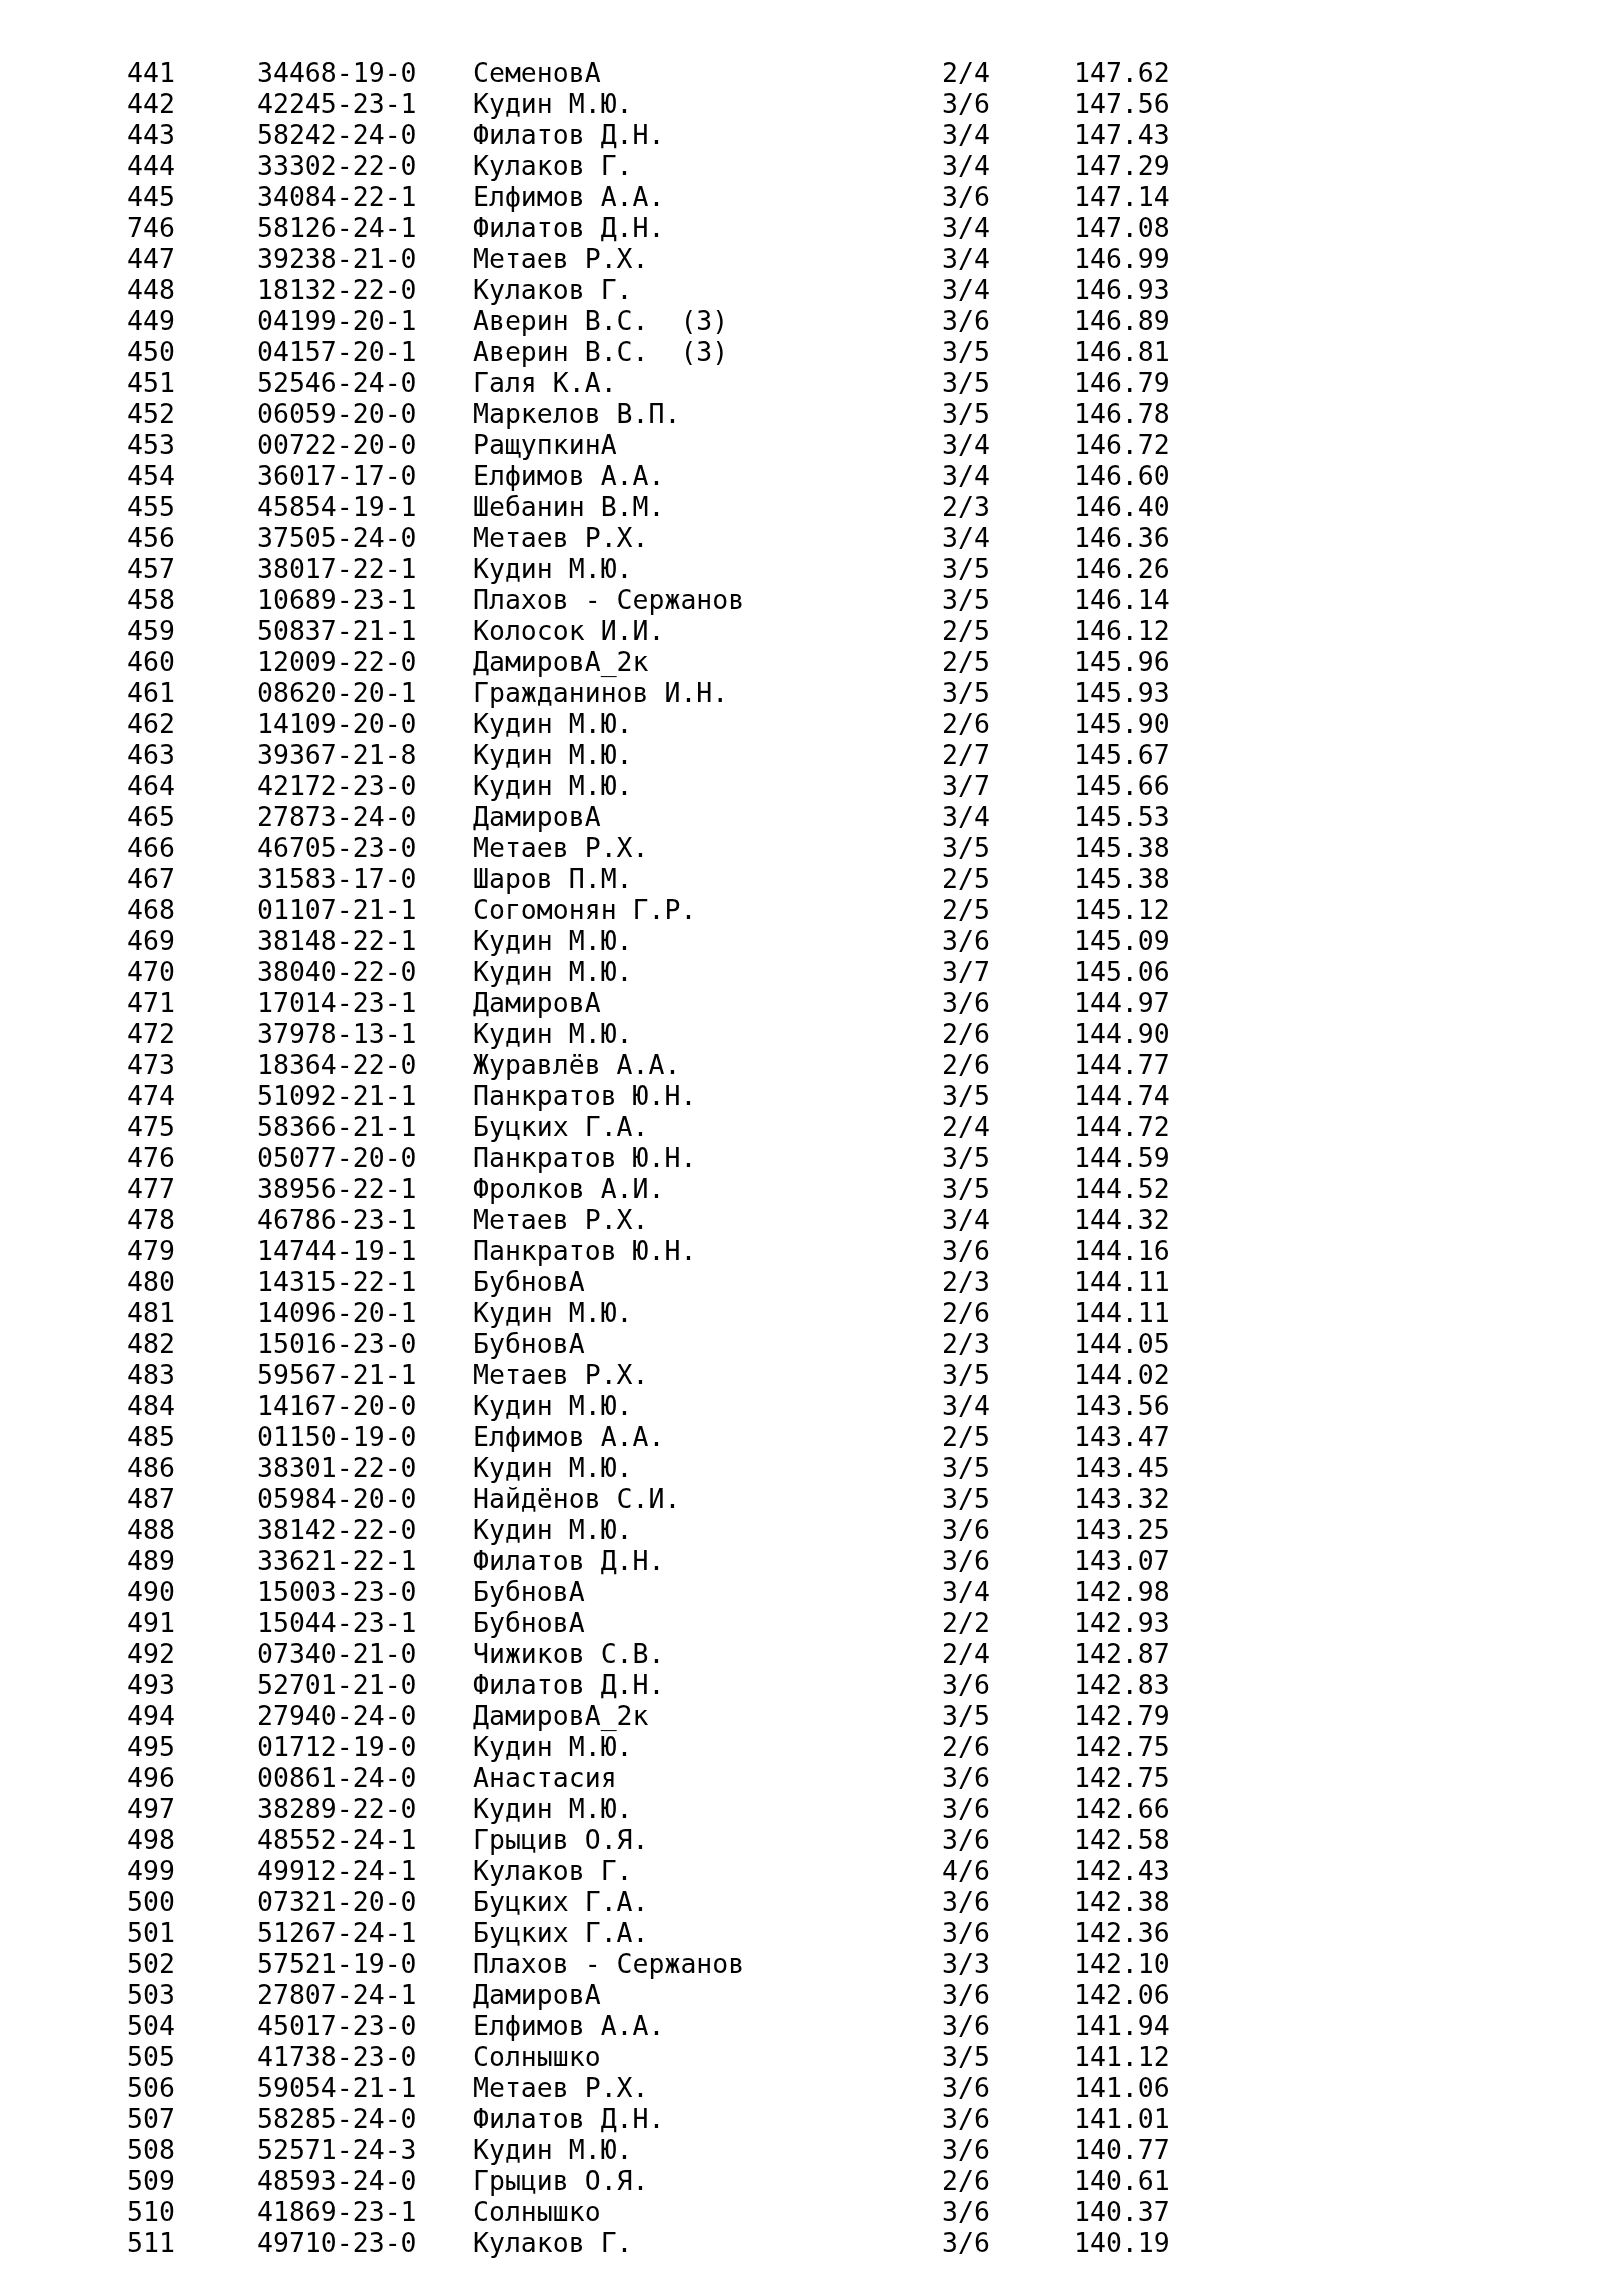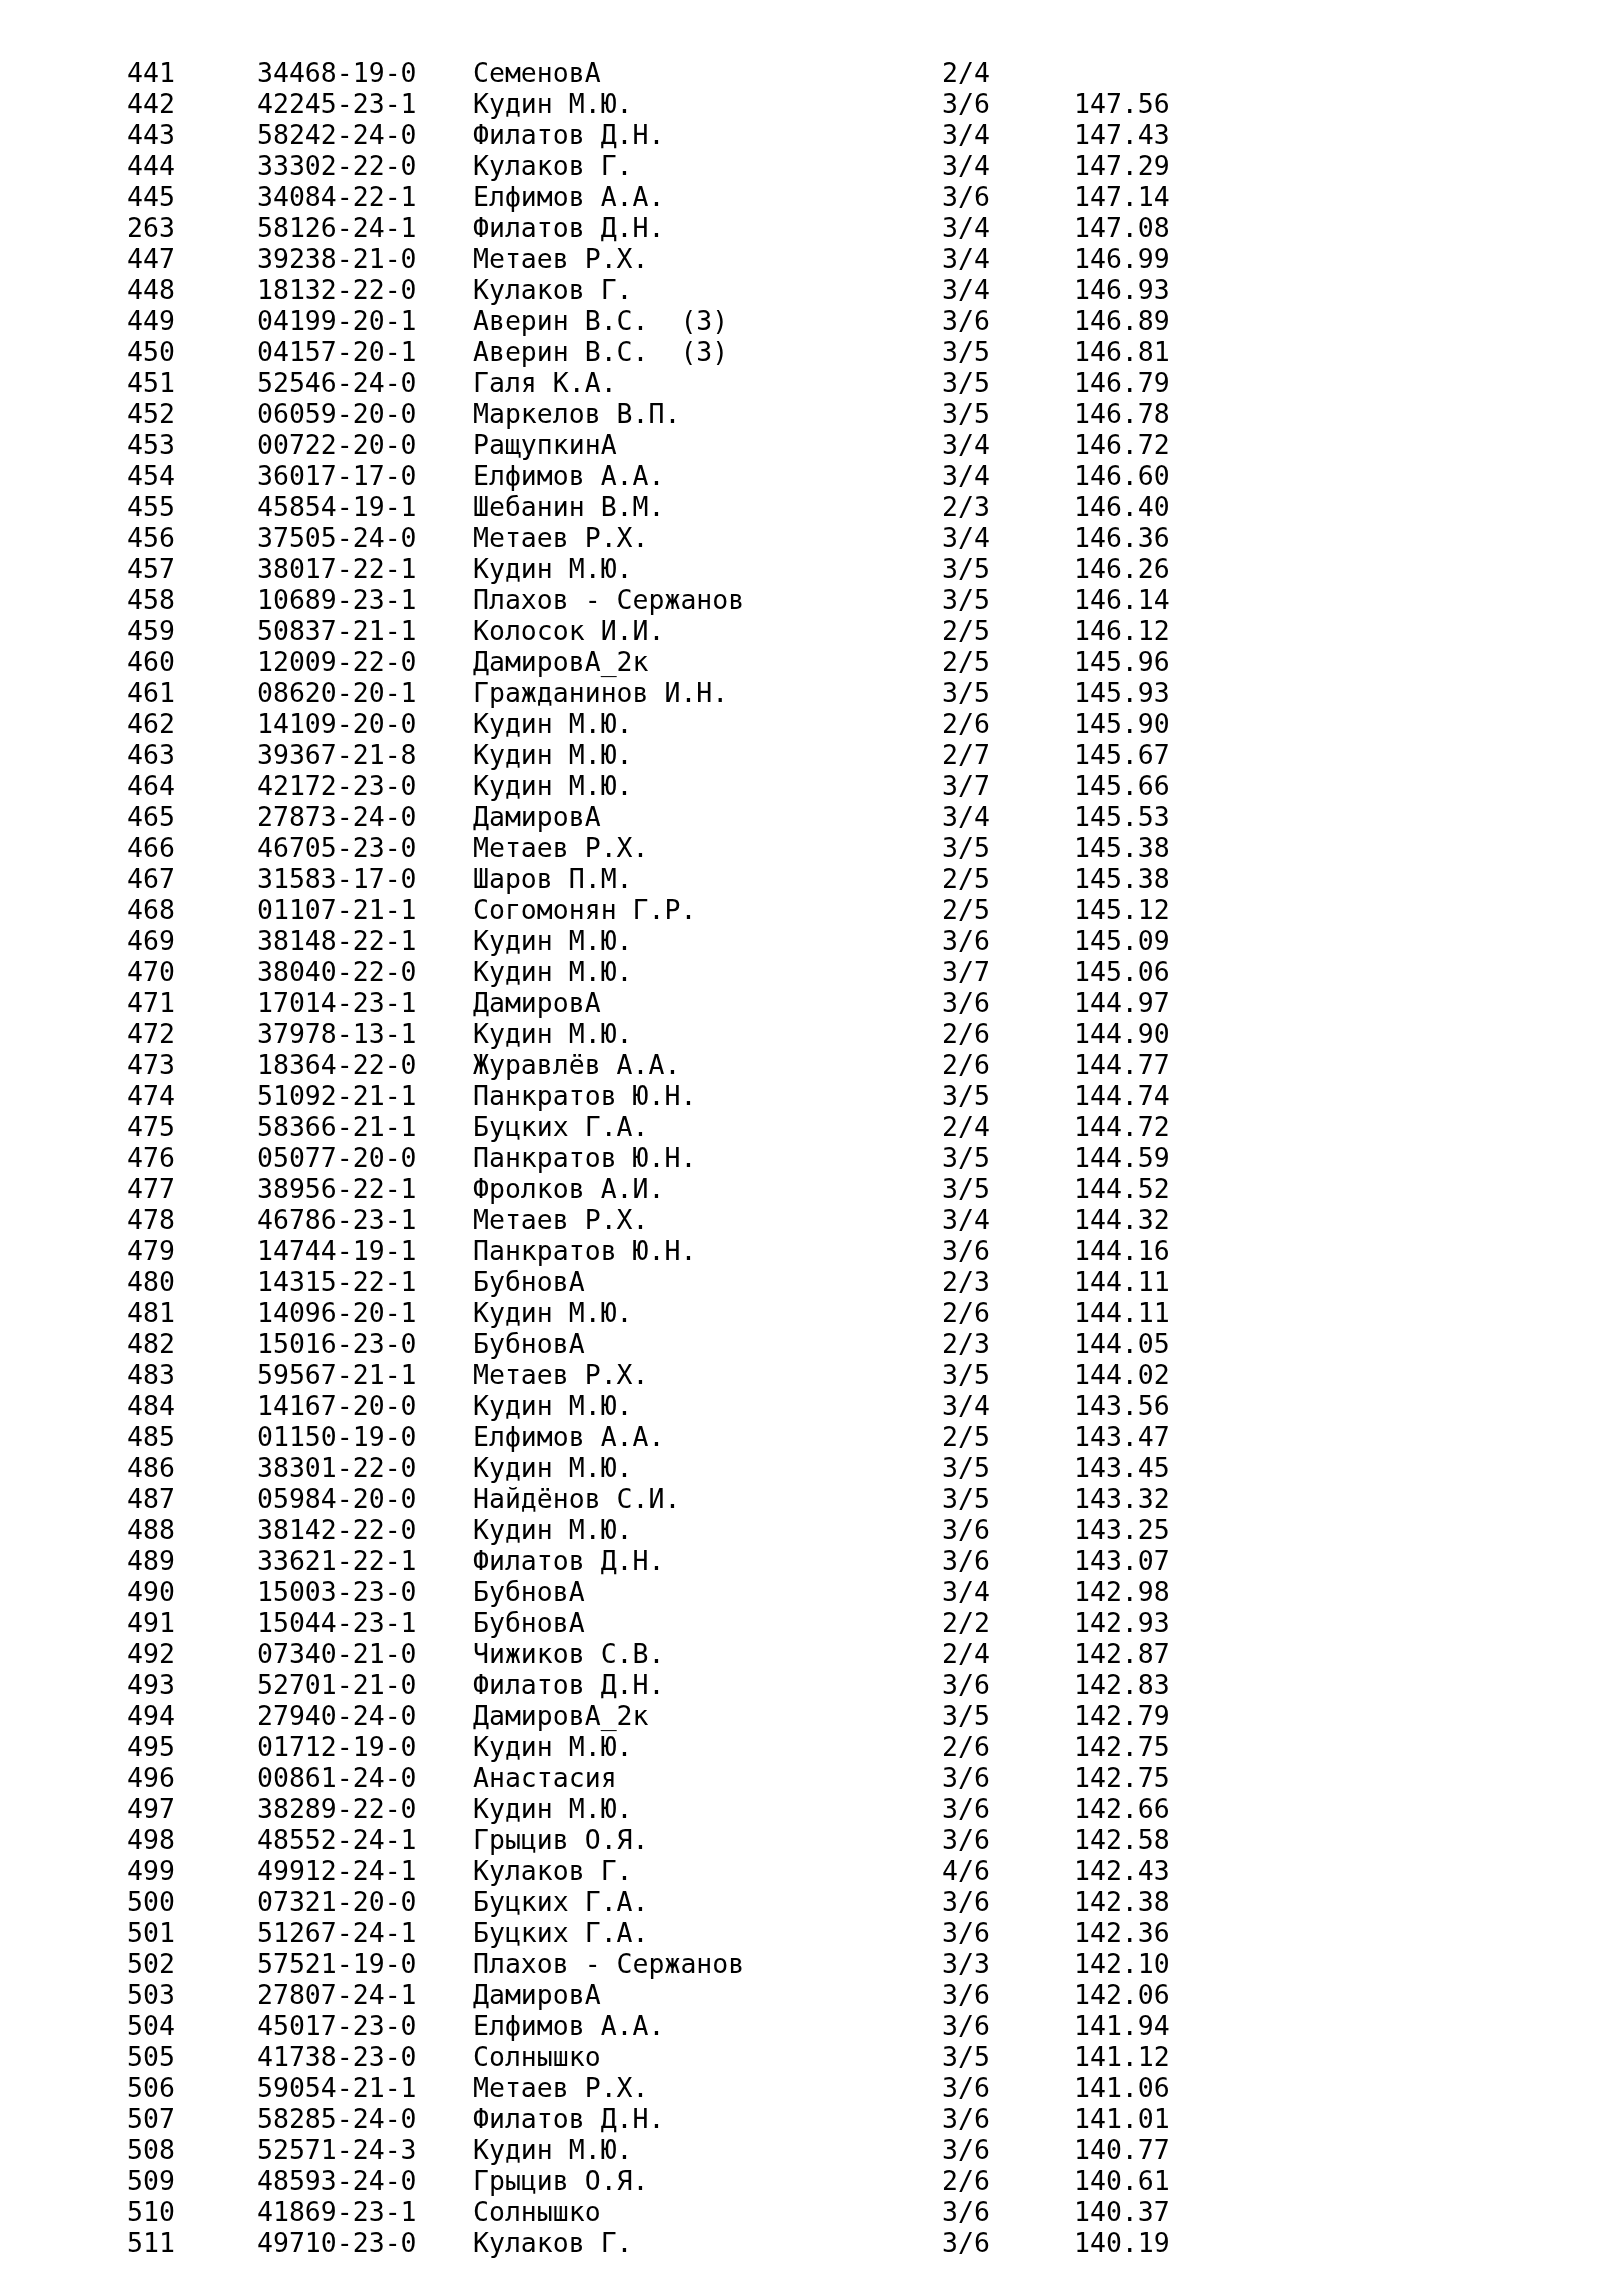--- a/index.html
+++ b/index.html
@@ -32,26 +32,26 @@
   }
   .cell {
     display: block;
     overflow: visible;
   }
 </style>
 </head>
 <body>
 
 <div class="results-table">
-    <div class="row"><span class="cell rank">441</span><span class="cell id">34468-19-0</span><span class="cell name">СеменовА</span><span class="cell ratio">2/4</span></div>
+    <div class="row"><span class="cell rank">441</span><span class="cell id">34468-19-0</span><span class="cell name">СеменовА</span><span class="cell ratio">2/4</span><span class="cell score">147.62</span></div>
     <div class="row"><span class="cell rank">442</span><span class="cell id">42245-23-1</span><span class="cell name">Кудин М.Ю.</span><span class="cell ratio">3/6</span><span class="cell score">147.56</span></div>
     <div class="row"><span class="cell rank">443</span><span class="cell id">58242-24-0</span><span class="cell name">Филатов Д.Н.</span><span class="cell ratio">3/4</span><span class="cell score">147.43</span></div>
     <div class="row"><span class="cell rank">444</span><span class="cell id">33302-22-0</span><span class="cell name">Кулаков Г.</span><span class="cell ratio">3/4</span><span class="cell score">147.29</span></div>
     <div class="row"><span class="cell rank">445</span><span class="cell id">34084-22-1</span><span class="cell name">Елфимов А.А.</span><span class="cell ratio">3/6</span><span class="cell score">147.14</span></div>
-    <div class="row"><span class="cell rank">263</span><span class="cell id">58126-24-1</span><span class="cell name">Филатов Д.Н.</span><span class="cell ratio">3/4</span><span class="cell score">147.08</span></div>
+    <div class="row"><span class="cell rank">746</span><span class="cell id">58126-24-1</span><span class="cell name">Филатов Д.Н.</span><span class="cell ratio">3/4</span><span class="cell score">147.08</span></div>
     <div class="row"><span class="cell rank">447</span><span class="cell id">39238-21-0</span><span class="cell name">Метаев Р.Х.</span><span class="cell ratio">3/4</span><span class="cell score">146.99</span></div>
     <div class="row"><span class="cell rank">448</span><span class="cell id">18132-22-0</span><span class="cell name">Кулаков Г.</span><span class="cell ratio">3/4</span><span class="cell score">146.93</span></div>
     <div class="row"><span class="cell rank">449</span><span class="cell id">04199-20-1</span><span class="cell name">Аверин В.С.  (З)</span><span class="cell ratio">3/6</span><span class="cell score">146.89</span></div>
     <div class="row"><span class="cell rank">450</span><span class="cell id">04157-20-1</span><span class="cell name">Аверин В.С.  (З)</span><span class="cell ratio">3/5</span><span class="cell score">146.81</span></div>
     <div class="row"><span class="cell rank">451</span><span class="cell id">52546-24-0</span><span class="cell name">Галя К.А.</span><span class="cell ratio">3/5</span><span class="cell score">146.79</span></div>
     <div class="row"><span class="cell rank">452</span><span class="cell id">06059-20-0</span><span class="cell name">Маркелов В.П.</span><span class="cell ratio">3/5</span><span class="cell score">146.78</span></div>
     <div class="row"><span class="cell rank">453</span><span class="cell id">00722-20-0</span><span class="cell name">РащупкинА</span><span class="cell ratio">3/4</span><span class="cell score">146.72</span></div>
     <div class="row"><span class="cell rank">454</span><span class="cell id">36017-17-0</span><span class="cell name">Елфимов А.А.</span><span class="cell ratio">3/4</span><span class="cell score">146.60</span></div>
     <div class="row"><span class="cell rank">455</span><span class="cell id">45854-19-1</span><span class="cell name">Шебанин В.М.</span><span class="cell ratio">2/3</span><span class="cell score">146.40</span></div>
     <div class="row"><span class="cell rank">456</span><span class="cell id">37505-24-0</span><span class="cell name">Метаев Р.Х.</span><span class="cell ratio">3/4</span><span class="cell score">146.36</span></div>

